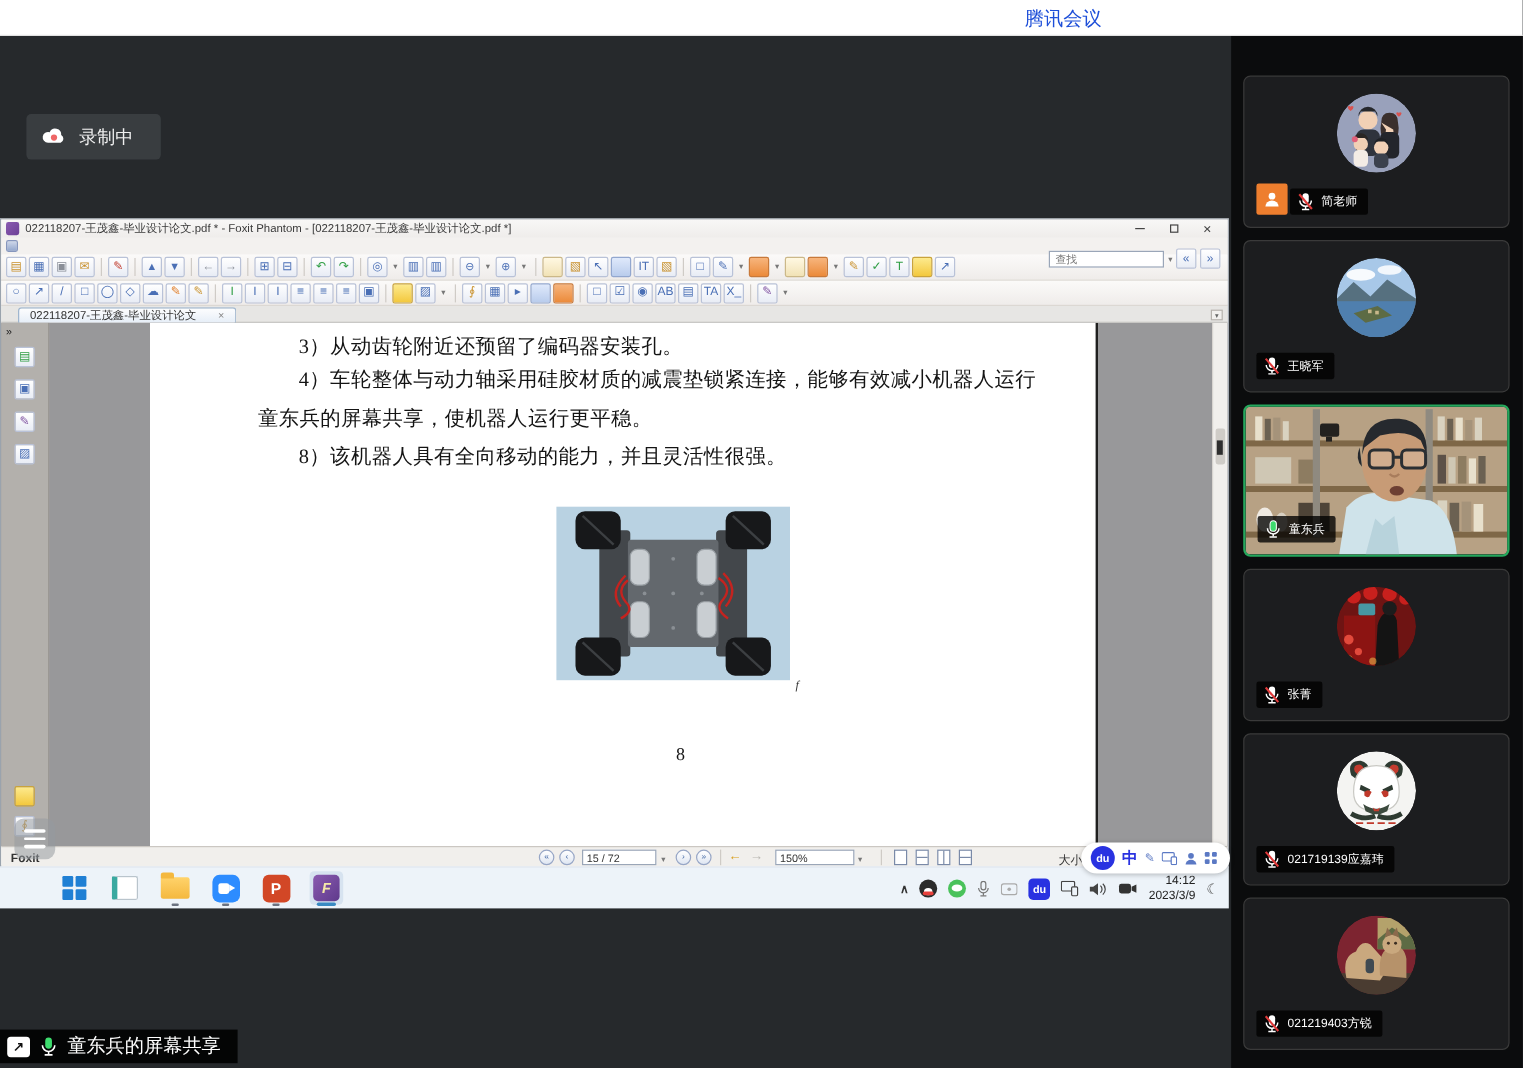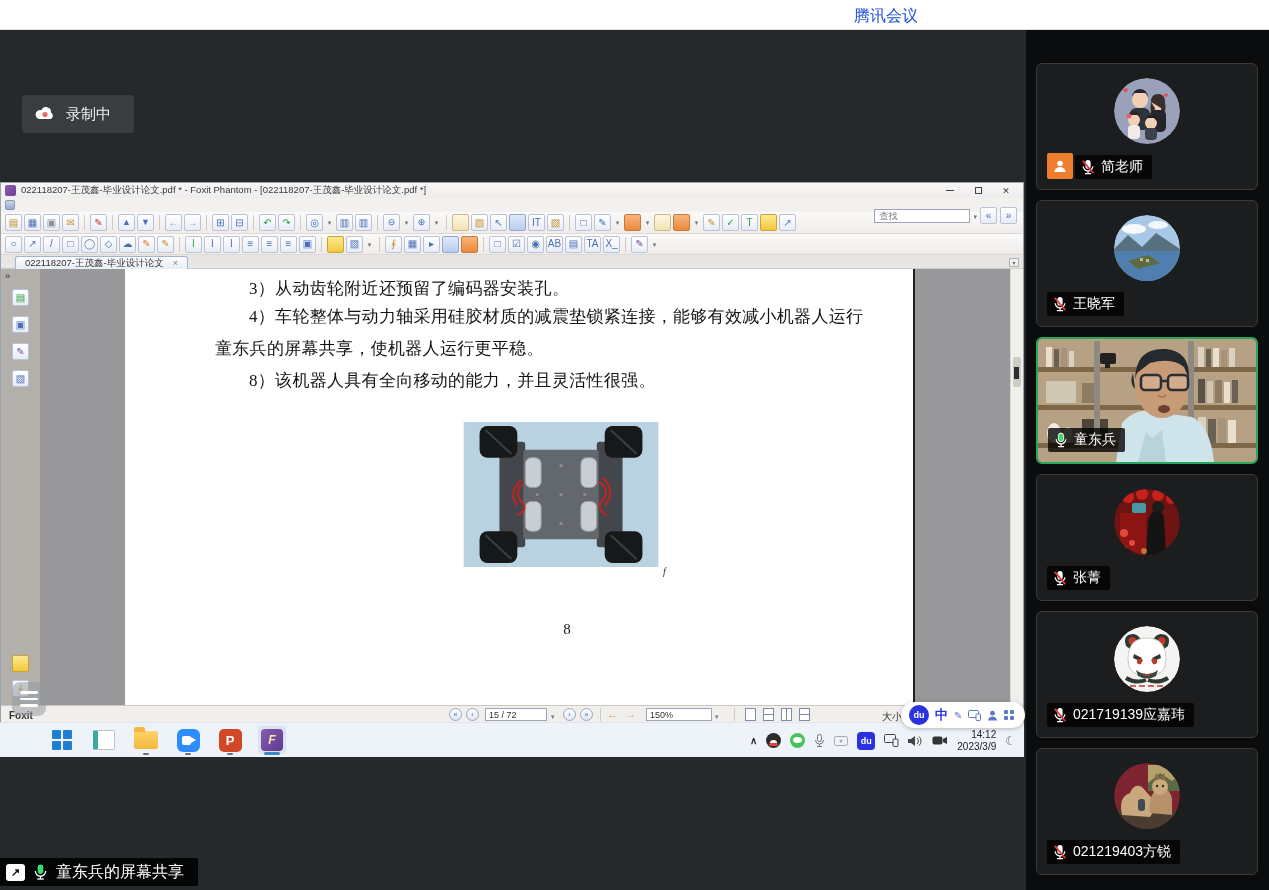--- a/index.html
+++ b/index.html
@@ -16,21 +16,21 @@
   .hamburger{position:absolute;left:12px;top:652px;width:34px;height:34px;border-radius:8px;background:rgba(150,155,160,.55);display:flex;flex-direction:column;justify-content:center;gap:4px;align-items:center}
   .hamburger b{width:18px;height:2.5px;background:#fff;border-radius:2px}
   .share-banner{position:absolute;left:0;top:828px;height:28px;background:rgba(0,0,0,.88);display:inline-flex;align-items:center;gap:8px;padding:0 14px 0 6px;color:#fff;font-size:16px}
   .share-screen-ic{width:19px;height:17px;background:#fff;border-radius:3px;display:flex;align-items:center;justify-content:center;color:#111;font-size:11px;font-weight:bold}
 
   
   .tile{position:absolute;left:10px;width:222px;height:127px;background:#1c1d1f;border:1px solid #3a3a3a;border-radius:6px;overflow:hidden}
   .tile.active{border:2px solid #25a75c}
   .av{width:66px;height:66px;border-radius:50%;margin:14px auto 0;overflow:hidden}
   .av svg{display:block}
-  .nlabel{position:absolute;left:10px;bottom:10px;display:flex;align-items:center;gap:6px;background:rgba(0,0,0,.78);border-radius:2px;padding:3px 9px 3px 6px;font-size:14px;color:#fff;white-space:nowrap}
+  .nlabel{position:absolute;left:10px;bottom:10px;display:flex;align-items:center;gap:6px;background:rgba(0,0,0,.78);border-radius:2px;padding:3px 9px 3px 6px;font-size:10px;color:#fff;white-space:nowrap}
   .tile.hosted .nlabel{left:38px}
   .host-badge{position:absolute;left:10px;bottom:10px;width:26px;height:26px;background:#ee7e2e;border-radius:2px;display:flex;align-items:center;justify-content:center}
   .vid{position:absolute;inset:0}
 
   
   .pdfwin{position:absolute;left:0;top:152px;width:1024px;height:540px;background:#f3f1ef;border:1px solid #9aa3ad;overflow:visible;font-size:10px}
   .wt{position:absolute;left:0;top:0;width:100%;height:15px;background:linear-gradient(#f8f7f6,#efedeb);display:flex;align-items:center;padding:0 4px;gap:5px}
   .wt-title{font-size:9.5px;color:#3a3a3a;white-space:nowrap;overflow:hidden}
   .wt-ic{width:11px;height:11px;border-radius:2px;background:linear-gradient(135deg,#8a5bb0,#6c3f96);flex:0 0 auto}
   .wctrl{margin-left:auto;display:flex;gap:2px}
@@ -52,21 +52,21 @@
   .ti.g-green i{color:#2f9e44}.ti.g-red i{color:#c0392b}.ti.g-orange i{color:#e07b24}
   .ti.g-purple i{color:#7d4fa0}.ti.g-circ i{color:#4a6fb5;font-size:9px}
   .ti.fill-yellow{background:linear-gradient(#fdea8e,#f3c83d);border-color:#c9a33c}
   .ti.fill-orange{background:linear-gradient(#f7b57d,#eb8a3a);border-color:#c8793a}
   .ti.fill-cream{background:linear-gradient(#fff8e2,#f1e2b6);border-color:#cbb889}
   .ti.fill-blue{background:linear-gradient(#dfe9fb,#b9ccec);border-color:#92a7cf}
   .findwrap{margin-left:auto;display:flex;align-items:center;gap:3px}
   .findbox{width:96px;height:14px;border:1px solid #9aa6b8;background:#fff;font-size:9px;padding:0 4px;color:#333}
   .caret:after{content:"▾";font-size:7px;color:#777}
   .tabbar{position:absolute;left:0;top:72px;width:100%;height:14px;background:#e7e6e4;border-bottom:1px solid #cfccc8}
-  .tab{position:absolute;left:14px;top:1px;height:13px;background:linear-gradient(#fdfdfe,#e6eef7);border:1px solid #9fb6cf;border-bottom:none;border-radius:3px 3px 0 0;display:flex;align-items:center;gap:9px;padding:0 9px;font-size:9.5px;color:#333;white-space:nowrap}
+  .tab{position:absolute;left:14px;top:1px;height:13px;background:linear-gradient(#fdfdfe,#e6eef7);border:1px solid #9fb6cf;border-bottom:none;border-radius:3px 3px 0 0;display:flex;align-items:center;gap:18px;padding:0 9px;font-size:9.5px;color:#333;white-space:nowrap}
   .tab .x{color:#888;font-size:9px}
   .tabbar .scrollbtn{position:absolute;right:4px;top:3px;width:10px;height:9px;border:1px solid #b5b1ac;background:#f2f0ee;display:flex;align-items:center;justify-content:center;font-size:6px;color:#666}
 
   .docarea{position:absolute;left:0;top:86px;width:100%;height:436px;background:#98989a;overflow:hidden}
   .lpanel{position:absolute;left:0;top:0;width:40px;height:100%;background:#b3b0ac;border-right:1px solid #9b9894;display:flex;flex-direction:column;align-items:center;padding-top:2px;gap:8px}
   .lpanel .expand{font-size:9px;color:#222;align-self:flex-start;margin-left:4px}
   .lpanel .grow{flex:1}
   .page{position:absolute;left:124px;top:0;width:790px;height:436px;background:#fff;border-right:2px solid #1f1f1f;font-family:"Liberation Serif","DejaVu Serif",serif;color:#141414}
   .dline{position:absolute;font-size:17px;white-space:nowrap;letter-spacing:.3px}
   .figwrap{position:absolute;left:338px;top:153px;width:196px;height:145px}

